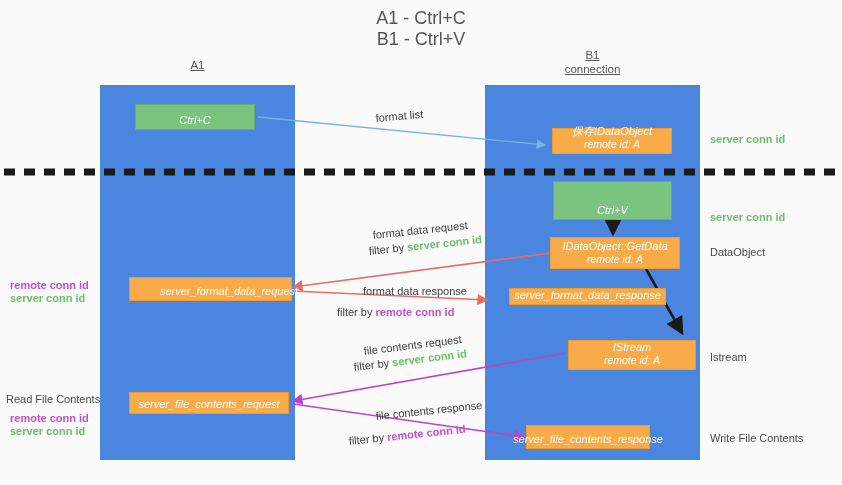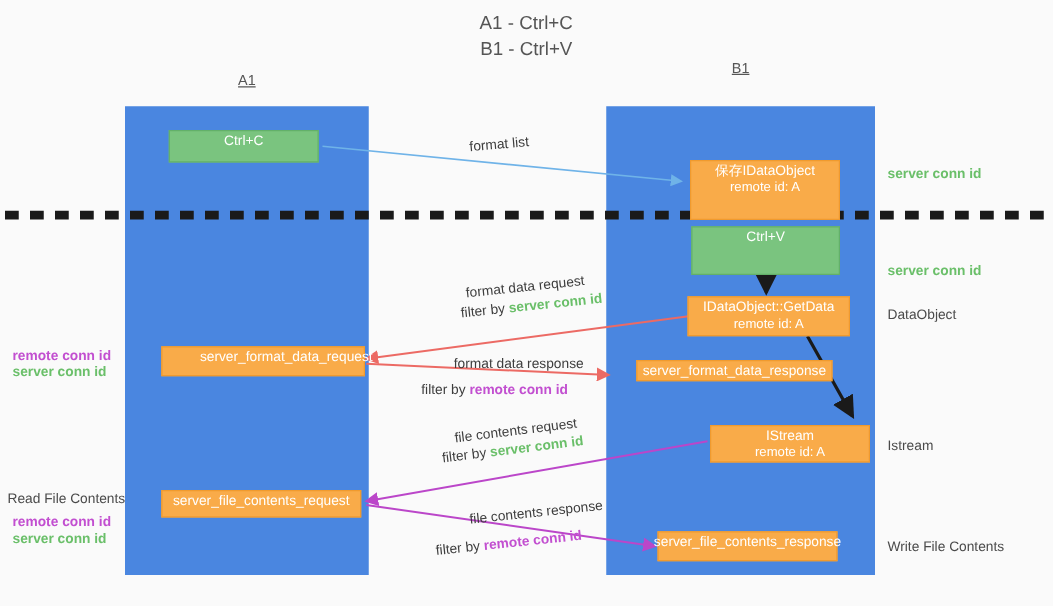--- a/index.html
+++ b/index.html
@@ -21,21 +21,21 @@
     width: 842px;
     height: 485px;
   }
   .abs { position: absolute; }
 
   
   .title {
     left: 0; top: 8px;
     width: 842px;
     text-align: center;
-    font-size: 15px;
+    font-size: 18px;
     line-height: 21px;
     color: #555;
     white-space: pre;
   }
 
   
   .col-head {
     font-size: 11.5px;
     line-height: 14px;
     text-align: center;
@@ -51,27 +51,28 @@
   }
   .lane.left  { left: 100px; width: 195px; }
   .lane.right { left: 485px; width: 215px; }
 
   
   .node {
     box-sizing: border-box;
     display: flex;
     flex-direction: column;
     align-items: center;
-    justify-content: flex-start;
+    justify-content: flex-end;
     color: #ffffff;
     font-size: 11px;
     line-height: 13px;
     text-align: center;
     padding: 2px 6px;
     white-space: nowrap;
+    font-style: italic;
   }
   .node.green  { background: #7ac47f; border: 1px solid #63b069; }
   .node.orange { background: #f9ab49; border: 1px solid #f09a2e; }
   .node .l2 { font-size: 10.5px; }
 
   
   .ann {
     font-size: 11px;
     line-height: 14px;
     white-space: nowrap;
@@ -109,20 +110,21 @@
 <div id="stage">
 
   <div class="abs title">A1 - Ctrl+C
 B1 - Ctrl+V</div>
 
   <div class="abs col-head" style="left:100px; top:58px; width:195px;">
     <div>A1</div>
   </div>
   <div class="abs col-head" style="left:485px; top:48px; width:215px;">
     <div>B1</div>
+    <div>connection</div>
   </div>
 
   <div class="abs lane left"></div>
   <div class="abs lane right"></div>
 
   <svg class="overlay" viewBox="0 0 842 485" xmlns="http://www.w3.org/2000/svg">
     <defs>
       <marker id="ah-blue" markerWidth="7" markerHeight="7" refX="6" refY="3.5" orient="auto">
         <path d="M0,0 L7,3.5 L0,7 z" fill="#6fb3e8"></path>
       </marker>
@@ -153,21 +155,21 @@
   </svg>
 
   <svg class="abs dashed-sep" viewBox="0 0 842 8" xmlns="http://www.w3.org/2000/svg">
     <line x1="4" y1="4" x2="838" y2="4" stroke="#1a1a1a" stroke-width="7" stroke-dasharray="11 9" stroke-linecap="butt"></line>
   </svg>
 
   <div class="abs node green" style="left:135px; top:104px; width:120px; height:26px;">
     <span class="l1">Ctrl+C</span>
   </div>
 
-  <div class="abs node orange" style="left:552px; top:128px; width:120px; height:48px;">
+  <div class="abs node orange" style="left:552px; top:128px; width:120px; height:26px;">
     <span class="l1">保存IDataObject</span>
     <span class="l2">remote id: A</span>
   </div>
 
   <div class="abs node green" style="left:553px; top:181px; width:119px; height:39px;">
     <span class="l1">Ctrl+V</span>
   </div>
 
   <div class="abs node orange" style="left:550px; top:237px; width:130px; height:32px;">
     <span class="l1">IDataObject::GetData</span>
@@ -184,21 +186,21 @@
 
   <div class="abs node orange" style="left:568px; top:340px; width:128px; height:30px;">
     <span class="l1">IStream</span>
     <span class="l2">remote id: A</span>
   </div>
 
   <div class="abs node orange" style="left:129px; top:392px; width:160px; height:22px;">
     <span class="l1">server_file_contents_request</span>
   </div>
 
-  <div class="abs node orange" style="left:526px; top:425px; width:144px; height:24px;">
+  <div class="abs node orange" style="left:526px; top:425px; width:124px; height:24px;">
     <span class="l1">server_file_contents_response</span>
   </div>
 
   <div class="abs edge-label" style="left:375px; top:111px; transform:rotate(-5deg); transform-origin:left top;">format list</div>
 
   <div class="abs edge-label" style="left:372px; top:228px; transform:rotate(-6deg); transform-origin:left top;">format data request</div>
   <div class="abs edge-label" style="left:368px; top:244px; transform:rotate(-6deg); transform-origin:left top;">
     <span>filter by </span><span class="green">server conn id</span>
   </div>
 

